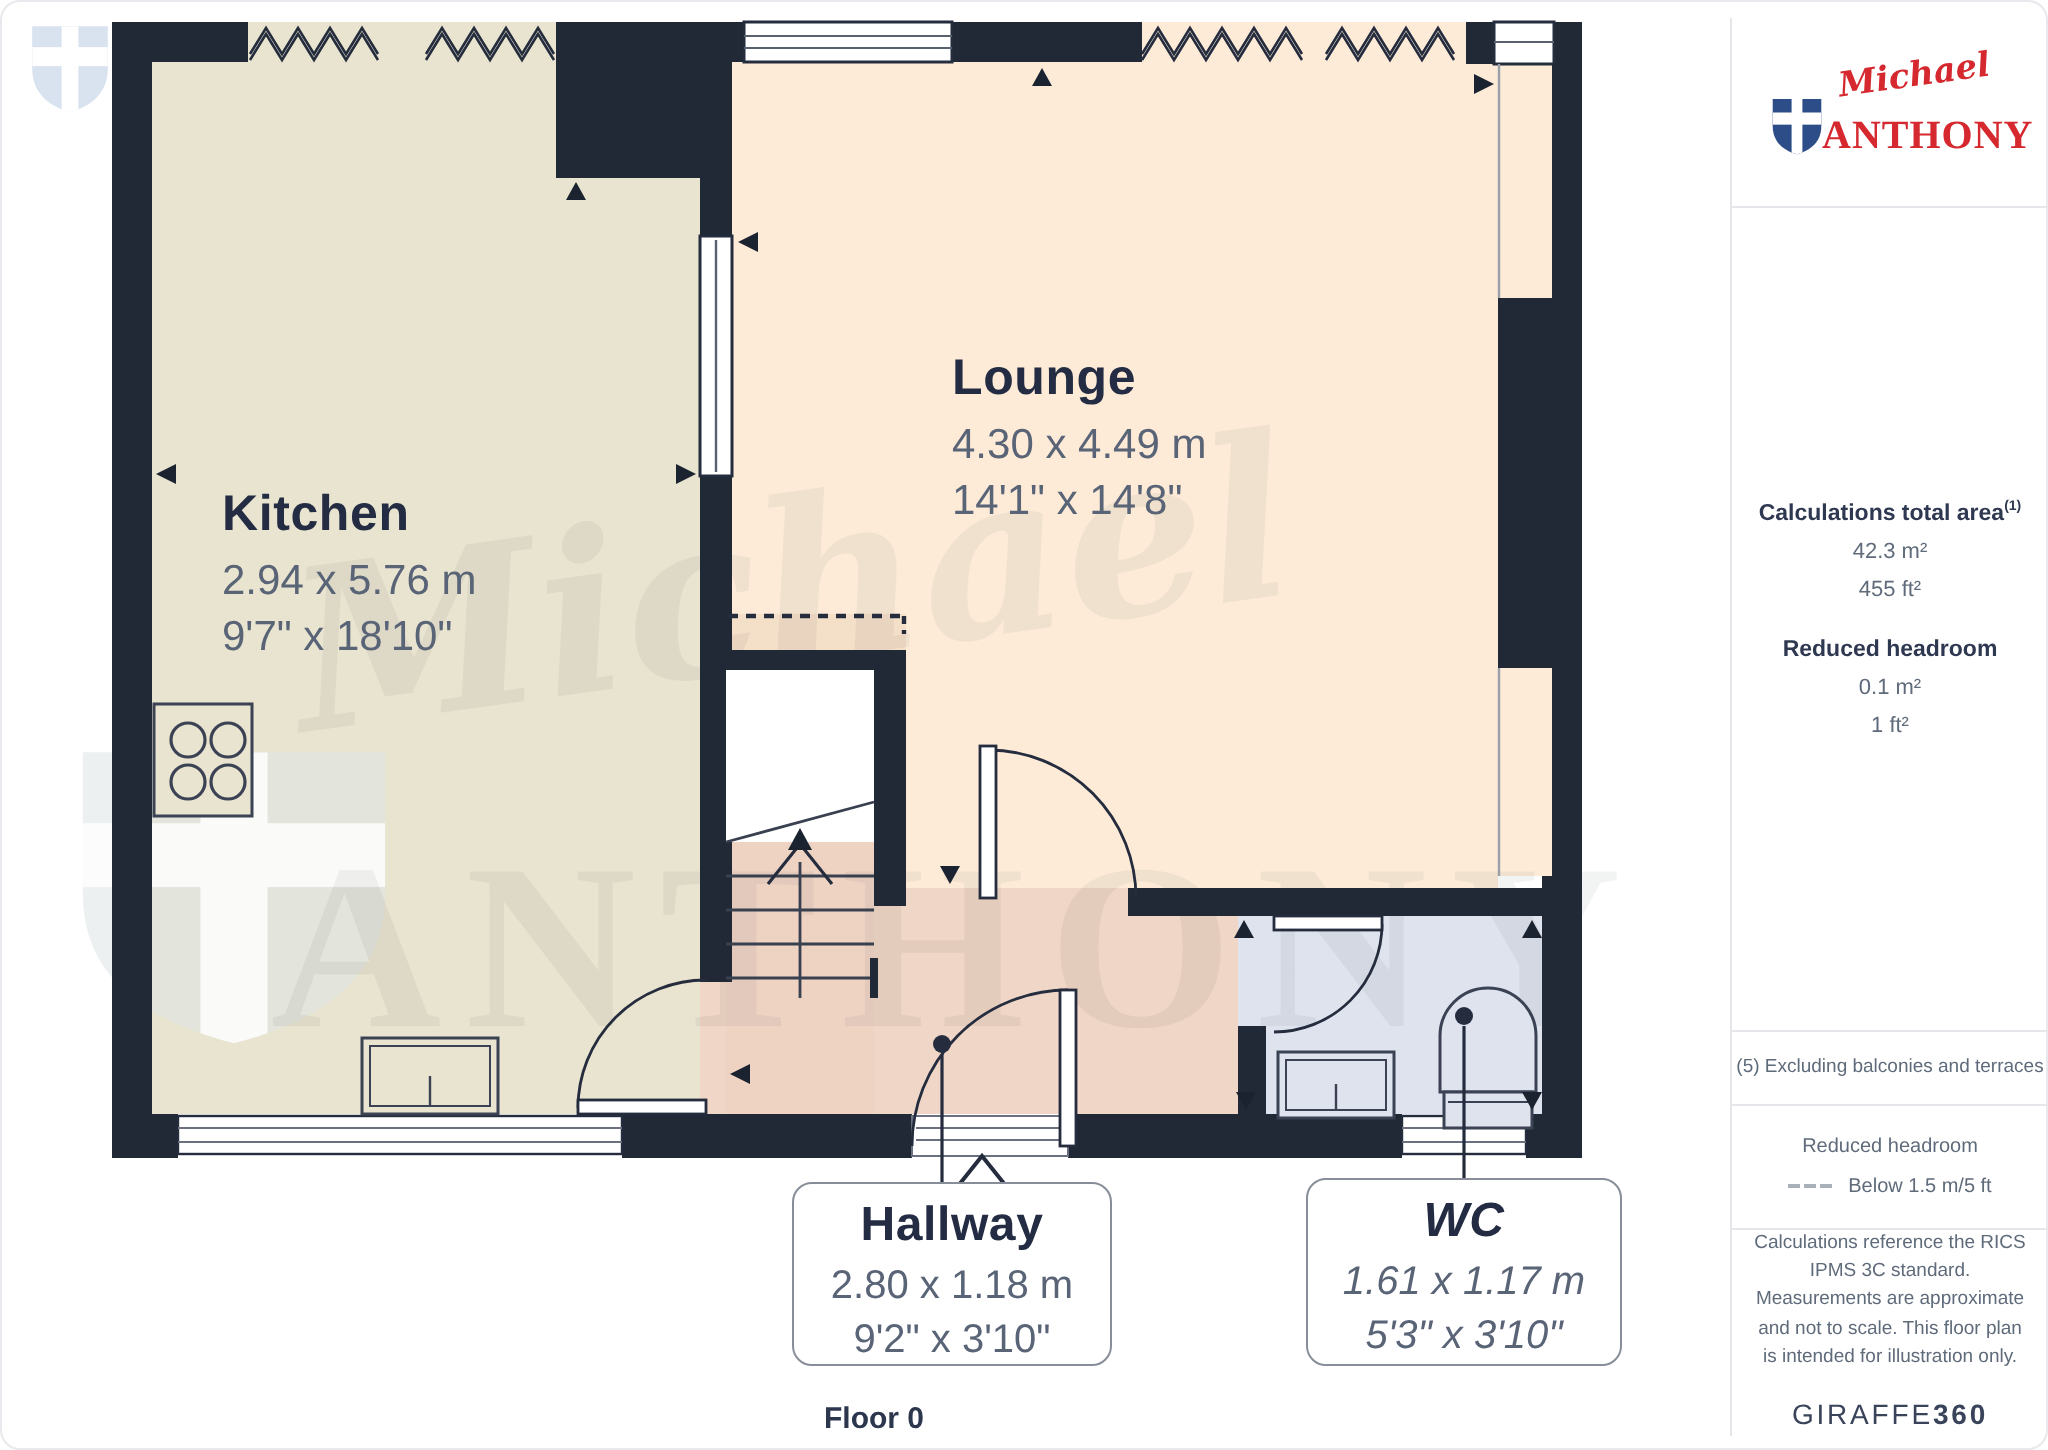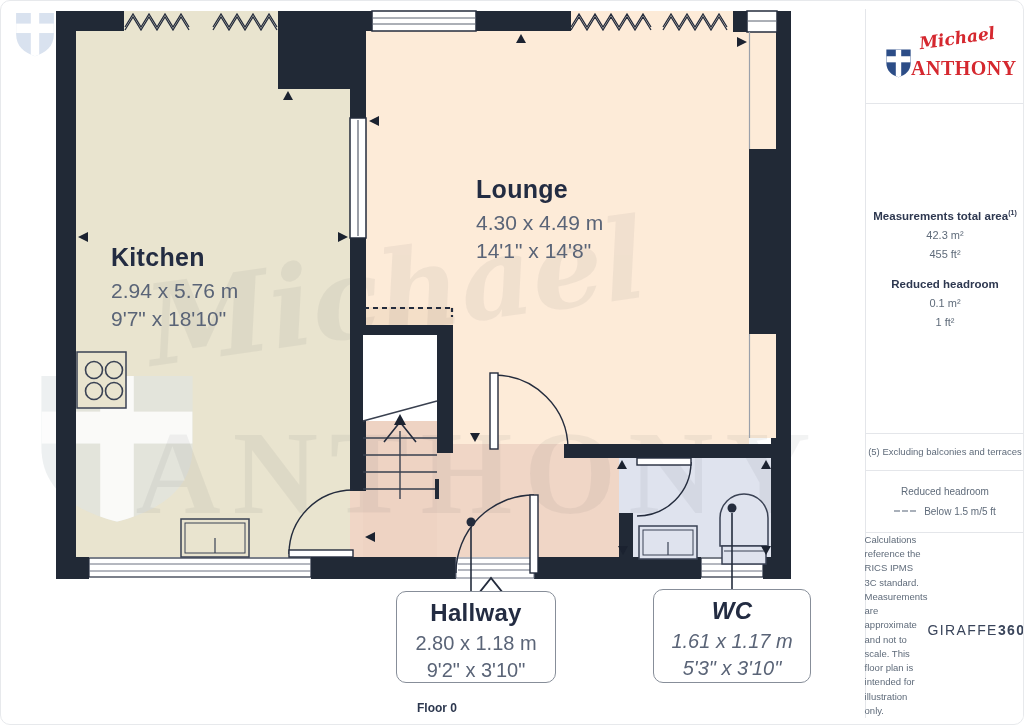--- a/index.html
+++ b/index.html
@@ -12,21 +12,21 @@
   .room-label{position:absolute;pointer-events:none;}
   .room-title{font-size:25px;font-weight:700;color:#232c42;letter-spacing:.3px;}
   .room-dims{font-size:21px;color:#5a6477;margin-top:5px;line-height:28px;}
   .callout{
     position:absolute;background:#fff;border:1.6px solid #878e99;border-radius:10px;
     text-align:center;box-sizing:border-box;padding-top:7px;
   }
   .callout .room-title{font-size:24px;}
   .callout .room-dims{font-size:20px;margin-top:3px;line-height:27px;}
   .floor-label{position:absolute;left:396px;top:700px;width:80px;text-align:center;
-    font-size:12px;font-weight:700;color:#2c374e;}
+    font-size:15px;font-weight:700;color:#2c374e;}
   
   .sidebar{
     position:absolute;left:864px;top:8px;width:159px;height:709px;background:#fff;
     border-left:1px solid #e4e6ea;display:flex;flex-direction:column;box-sizing:border-box;
   }
   .sb-section{border-bottom:1px solid #e4e6ea;box-sizing:border-box;}
   .sb-logo{height:95px;display:flex;align-items:center;justify-content:center;}
   .logo-wrap{position:relative;width:120px;height:56px;}
   .logo-shield{position:absolute;left:0;bottom:6px;}
   .logo-script{
@@ -41,22 +41,22 @@
   .sb-h{font-size:11.5px;font-weight:700;color:#2e3850;}
   .sb-h sup{font-size:7px;}
   .sb-val{font-size:11px;color:#5f6b7a;margin-top:7px;}
   .sb-gap{height:18px;}
   .sb-footnote{height:37px;display:flex;align-items:center;justify-content:center;
     font-size:9.5px;color:#5f6b7a;text-align:center;}
   .sb-legend{height:62px;display:flex;flex-direction:column;align-items:center;justify-content:center;
     font-size:10px;color:#5f6b7a;}
   .legend-row{margin-top:9px;display:flex;align-items:center;}
   .dash-sample{display:inline-block;width:22px;border-top:2px dashed #a9b0ba;margin-right:8px;}
-  .sb-disclaimer{flex:0 0 97px;border-bottom:none;display:flex;flex-direction:row;
-    align-items:center;justify-content:center;text-align:left;
+  .sb-disclaimer{flex:0 0 97px;border-bottom:none;display:flex;flex-direction:column;
+    align-items:center;justify-content:center;text-align:center;
     font-size:9.5px;color:#5f6b7a;line-height:1.5;padding:0 11px;}
   .sb-credit{margin-top:11px;font-size:14px;letter-spacing:1.4px;color:#39445a;}
   .sb-credit b{font-weight:700;}
 </style>
 </head>
 <body>
 
 <div id="app">
 
   <svg id="plan-svg" width="860" height="725" viewBox="0 0 860 725">
@@ -308,21 +308,21 @@
             <rect x="0" y="12" width="40" height="9" fill="#fff"></rect>
           </g>
         </svg>
         <div class="logo-script">Michael</div>
         <div class="logo-caps">ANTHONY</div>
       </div>
     </div>
 
     <div class="sb-section sb-areas">
       <div class="sb-h">
-        <span>Measurements total area</span><sup>(1)</sup>
+        <span>Calculations total area</span><sup>(1)</sup>
       </div>
       <div class="sb-val">42.3 m²</div>
       <div class="sb-val">455 ft²</div>
       <div class="sb-gap"></div>
       <div class="sb-h">Reduced headroom</div>
       <div class="sb-val">0.1 m²</div>
       <div class="sb-val">1 ft²</div>
     </div>
 
     <div class="sb-section sb-footnote">(5) Excluding balconies and terraces</div>

